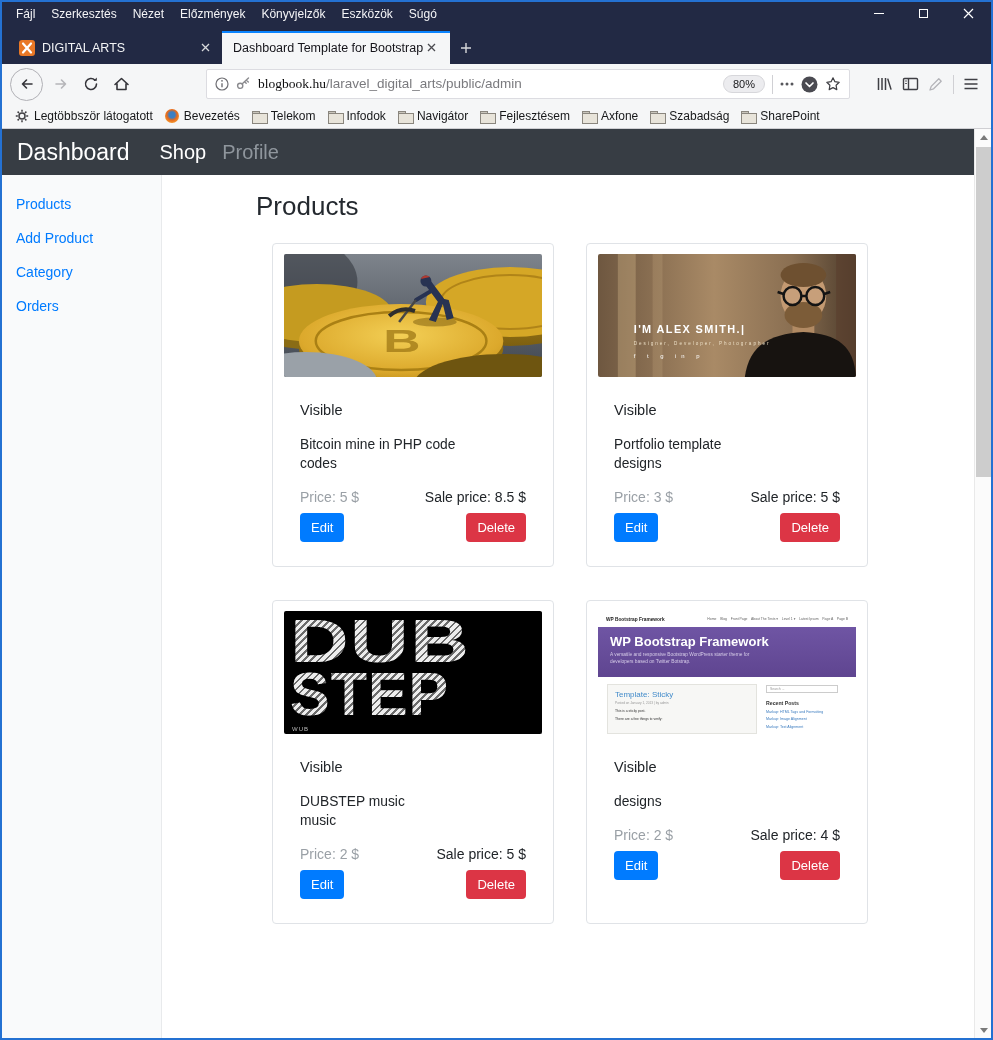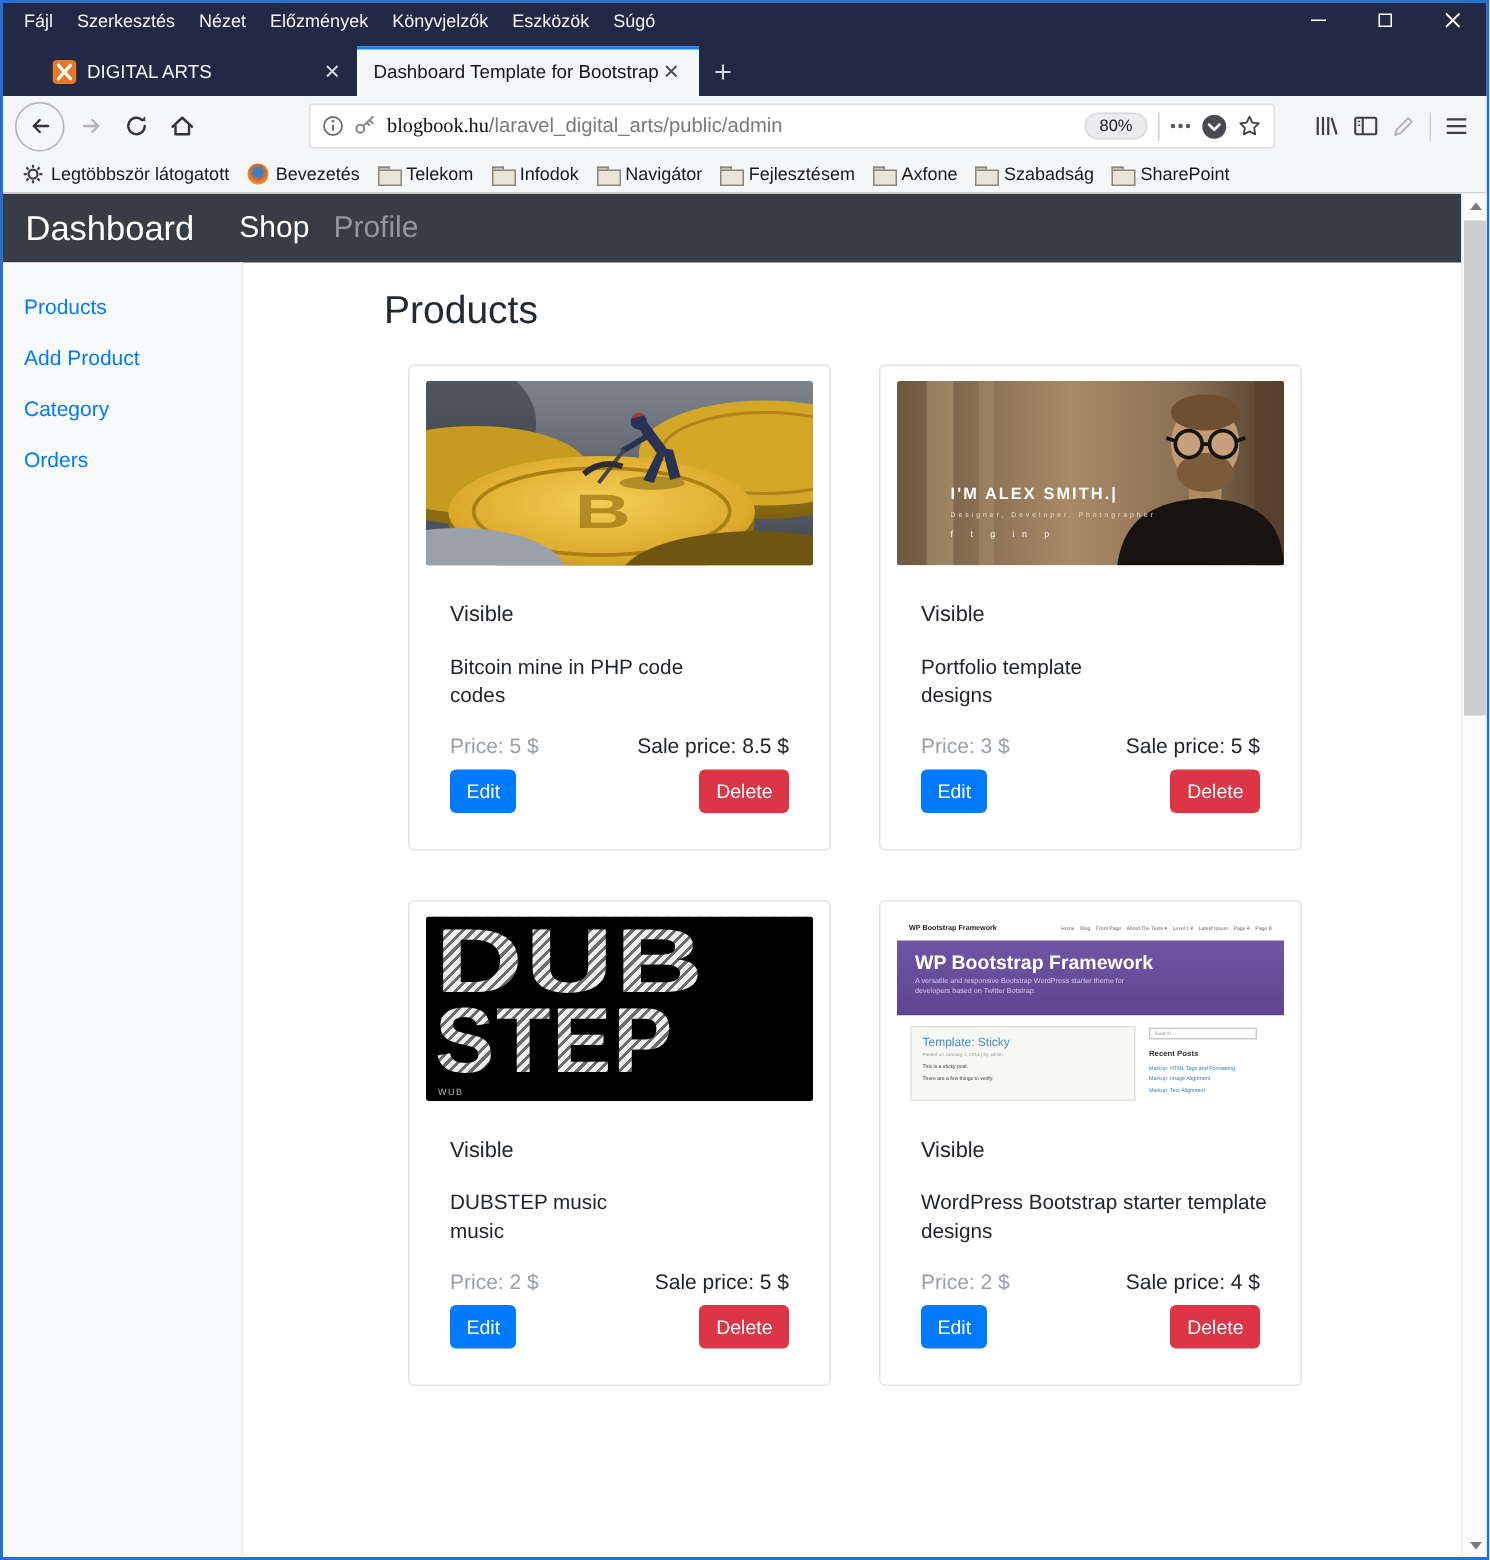--- a/index.html
+++ b/index.html
@@ -11,21 +11,21 @@
   
   .titlebar { height:22px; background:#222944; display:flex; justify-content:space-between; align-items:flex-end; flex:none; }
   .menubar { display:flex; align-items:center; padding-left:6px; }
   .menu-item { color:#f5f5f7; font-size:12px; padding:3px 8px; cursor:default; }
   .win-controls { display:flex; height:22px; }
   .win-btn { width:45px; height:22px; display:flex; align-items:center; justify-content:center; color:#fff; }
   .minbar { width:10px; height:1px; background:#fff; }
   .maxbox { width:9px; height:9px; border:1px solid #fff; }
 
   
-  .tabstrip { height:40px; background:#222944; display:flex; align-items:flex-end; padding-left:24px; flex:none; }
+  .tabstrip { height:40px; background:#222944; display:flex; align-items:flex-end; padding-left:8px; flex:none; }
   .tab { height:33px; display:flex; align-items:center; font-size:12.5px; }
   .tab.inactive { width:212px; color:#f3f4f6; padding:0 9px; }
   .tab.active { width:228px; background:#f5f6f7; color:#15141a; padding:0 11px; position:relative; }
   .tab.active::before { content:""; position:absolute; top:0; left:0; right:0; height:2px; background:#0a84ff; }
   .tab-title { flex:1; white-space:nowrap; overflow:hidden; }
   .favicon { width:16px; height:16px; margin-right:7px; flex:none; }
   .tab-close { width:16px; height:16px; display:flex; align-items:center; justify-content:center; flex:none; }
   .newtab { width:32px; height:33px; display:flex; align-items:center; justify-content:center; }
 
   
@@ -462,21 +462,20 @@
                       <div class="wp-rlink">Markup: HTML Tags and Formatting</div>
                       <div class="wp-rlink">Markup: Image Alignment</div>
                       <div class="wp-rlink">Markup: Text Alignment</div>
                     </div>
                   </div>
                 </div>
               </div>
               <div class="card-body">
                 <div class="status">Visible</div>
                 <div class="title">
-                  <span>WordPress Bootstrap starter template</span>
                   <span>designs</span>
                 </div>
                 <div class="price-row">
                   <span class="price">Price: 2 $</span>
                   <span class="sale">Sale price: 4 $</span>
                 </div>
                 <div class="btns">
                   <button class="btn edit">Edit</button>
                   <button class="btn delete">Delete</button>
                 </div>

